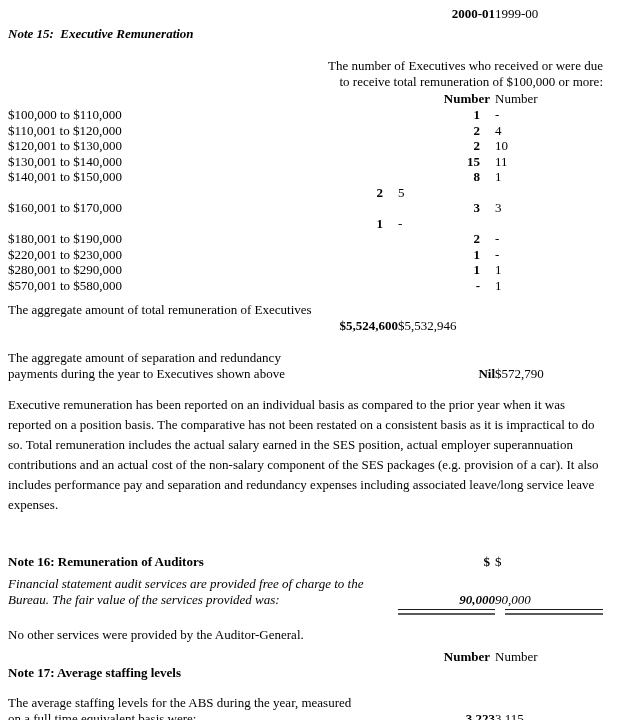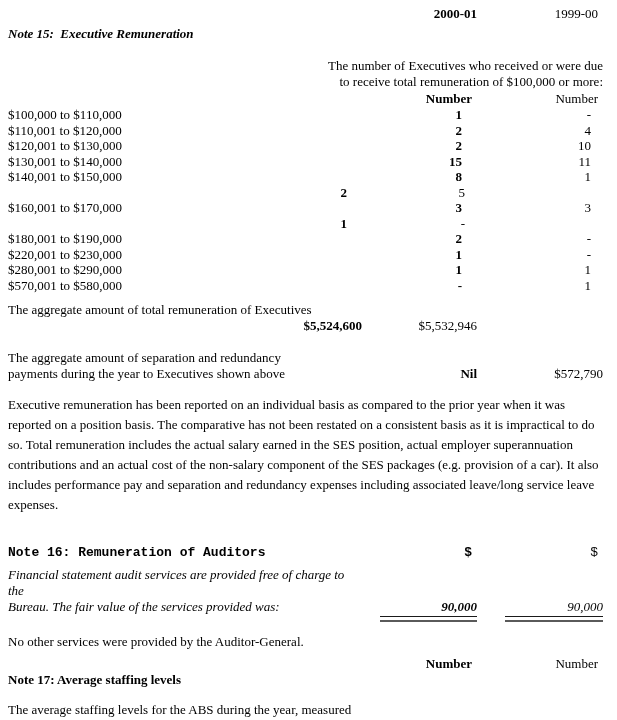--- a/index.html
+++ b/index.html
@@ -3,37 +3,37 @@
 <meta charset="utf-8">
 <style>
   html,body { margin:0; padding:0; background:#fff; }
   body {
     width:617px; height:720px; overflow:hidden;
     color:#000;
     font-family:"Liberation Serif", serif;
     font-size:13px;
   }
   .page { box-sizing:border-box; width:617px; height:720px; padding:6px 14px 0 8px; }
-  .row { display:grid; grid-template-columns:1fr 97px 108px; line-height:16px; align-items:baseline;gap:18px; }
+  .row { display:grid; grid-template-columns:1fr 97px 108px; line-height:16px; align-items:baseline; }
   .c0 { text-align:left; }
   .c1 { text-align:right; font-weight:bold; }
-  .c2 { text-align:right; }
+  .c2 { text-align:left; }
   .num1 { padding-right:15px; }
   .num2 { padding-right:12px; }
   .hdr1 { padding-right:5px; }
   .hdr2 { padding-right:5px; }
   .yr2  { padding-right:5px; }
   .title { font-weight:bold; white-space:pre-wrap; }
   .bands .row { line-height:15.5px; }
   .intro { margin-top:16px;text-align:right; }
   .colhead { margin-top:1px; }
   .block-agg { margin-top:9px; }
   .block-sep { margin-top:16px; }
   .para { margin-top:13px; line-height:20px; text-align:left; width:598px; }
-  .note16-head { margin-top:30px;font-family:Liberation Mono, monospace; }
+  .note16-head { margin-top:39px; }
   .note16-body { margin-top:6px;font-style:italic; }
   .rule-row { line-height:0; }
   .dblrule { height:3px; margin-top:1px; border-top:1px solid #1a1a1a; border-bottom:2px solid #5a5a5a; }
   .dblrule.r2 { margin-left:10px; }
   .no-other { margin-top:12px; }
   .note17-colhead { margin-top:6px; }
   .note17-body { margin-top:14px; }
 </style>
 </head>
 <body>

